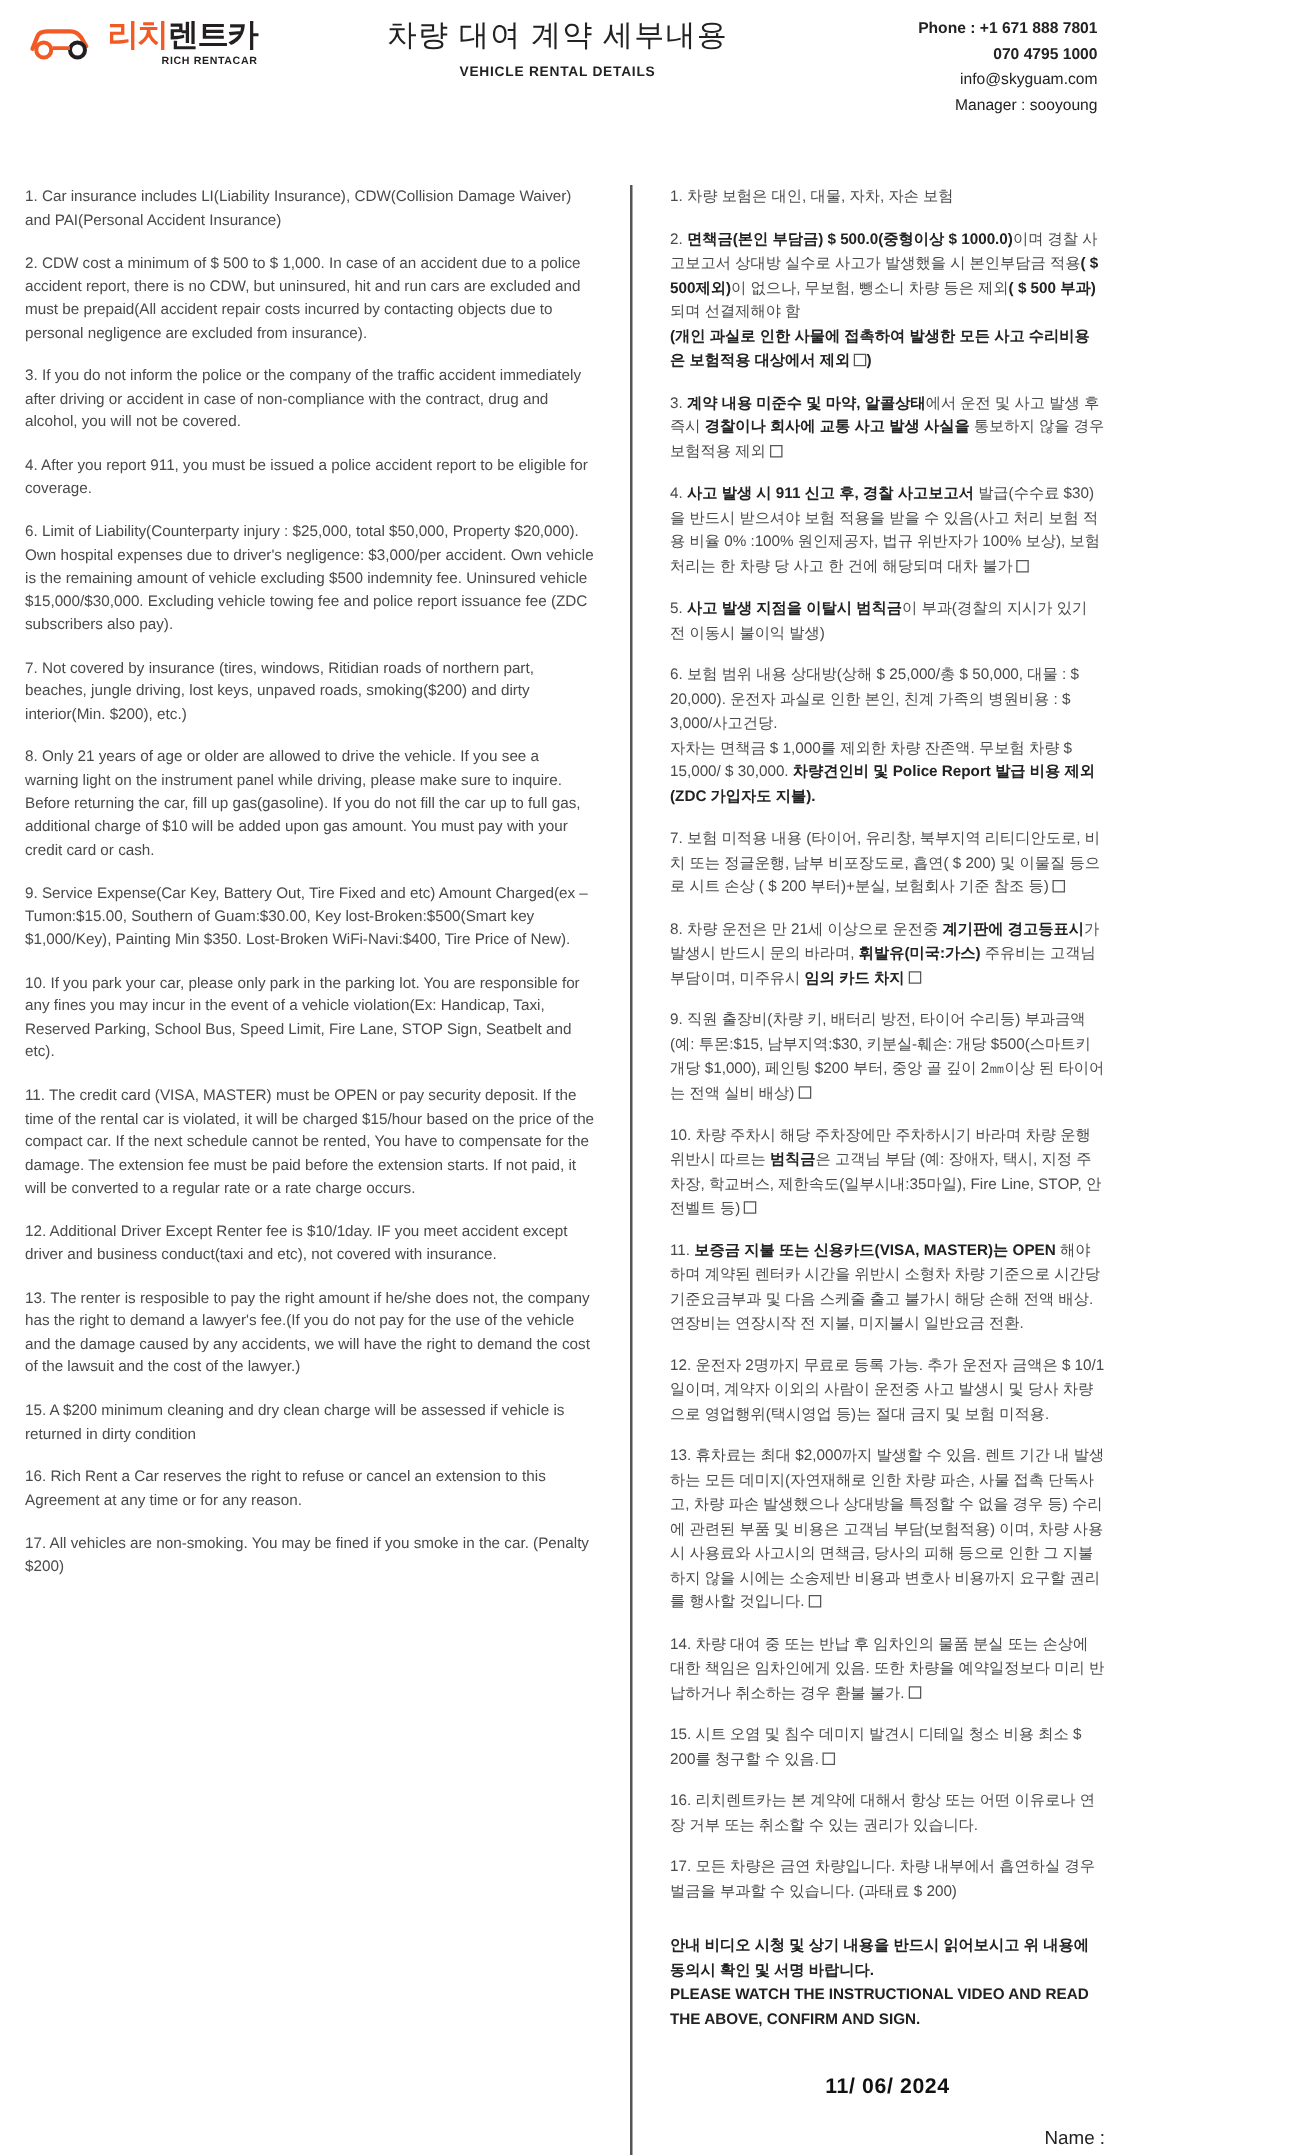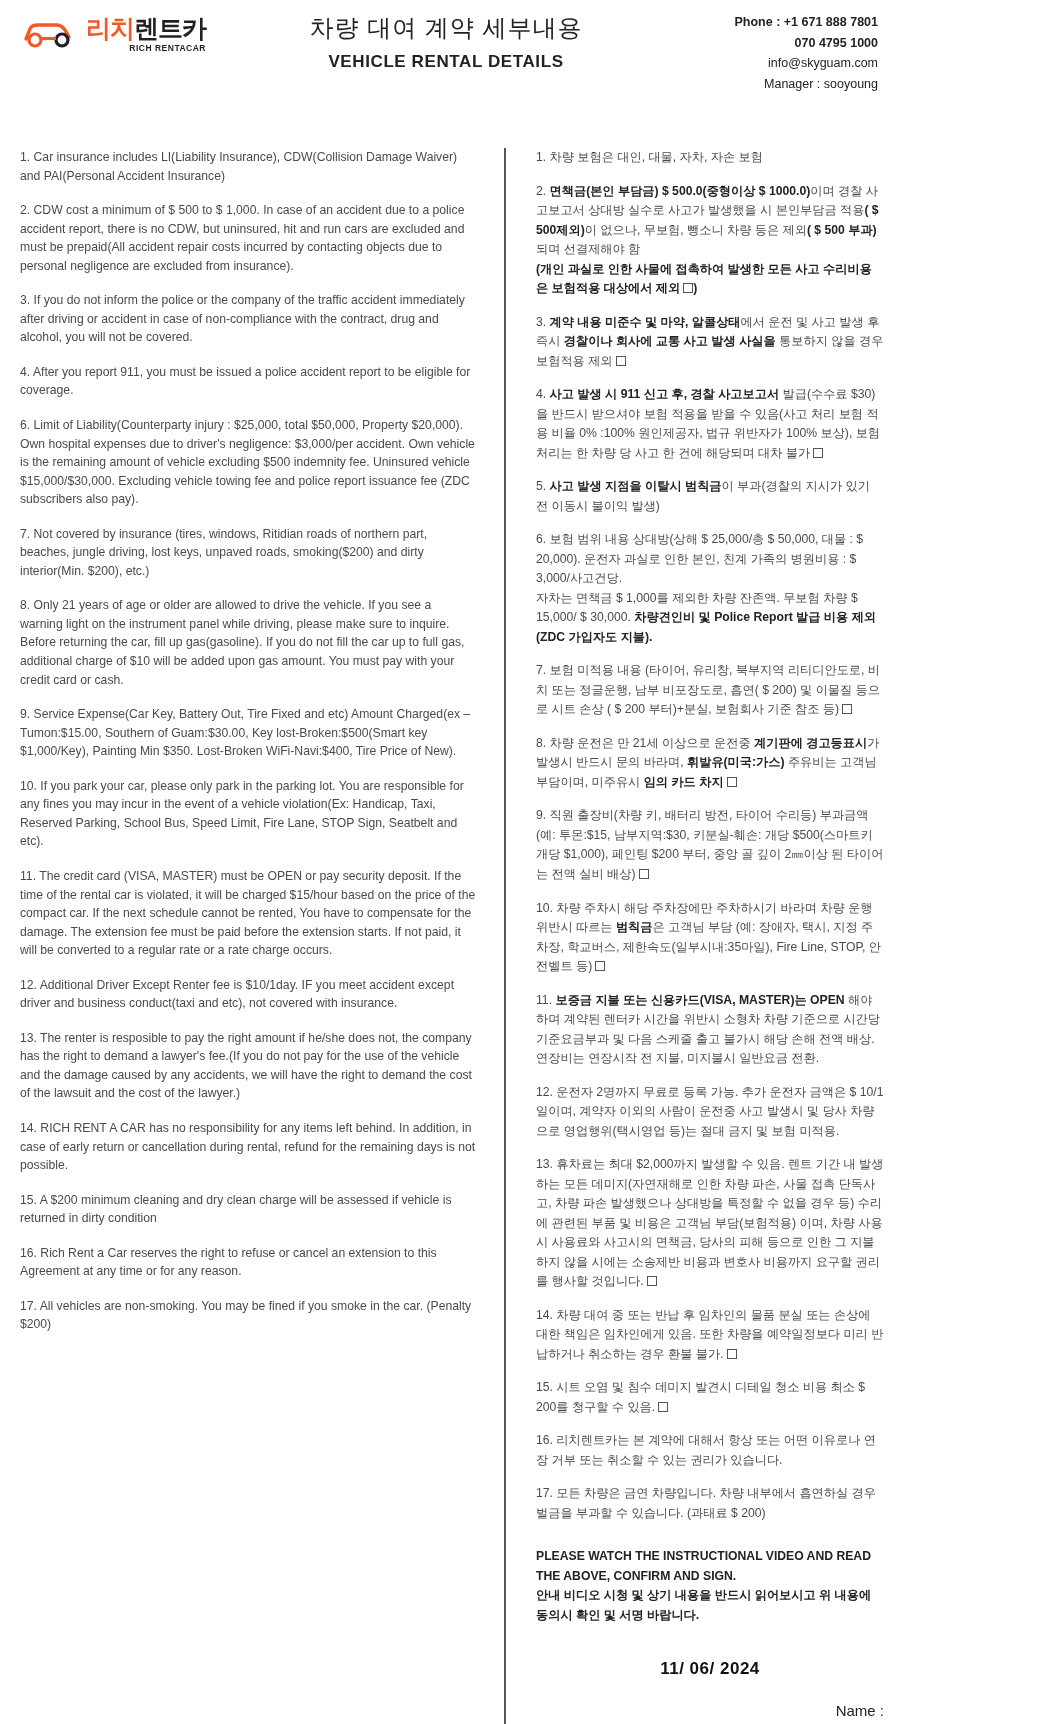--- a/index.html
+++ b/index.html
@@ -65,21 +65,21 @@
     text-align: center;
     padding-top: 2px;
   }
   .title-ko {
     font-size: 24px;
     color: #222;
     letter-spacing: 1px;
     margin-bottom: 8px;
   }
   .title-en {
-    font-size: 17px;
+    font-size: 11px;
     font-weight: bold;
     color: #222;
     letter-spacing: 0.6px;
   }
   .contact-block {
     width: 238px;
     text-align: right;
     font-size: 12.5px;
     line-height: 1.65;
     color: #222;
@@ -237,21 +237,20 @@
         <p>3. If you do not inform the police or the company of the traffic accident immediately after driving or accident in case of non-compliance with the contract, drug and alcohol, you will not be covered.</p>
         <p>4. After you report 911, you must be issued a police accident report to be eligible for coverage.</p>
         <p>6. Limit of Liability(Counterparty injury : $25,000, total $50,000, Property $20,000). Own hospital expenses due to driver's negligence: $3,000/per accident. Own vehicle is the remaining amount of vehicle excluding $500 indemnity fee. Uninsured vehicle $15,000/$30,000. Excluding vehicle towing fee and police report issuance fee (ZDC subscribers also pay).</p>
         <p>7. Not covered by insurance (tires, windows, Ritidian roads of northern part, beaches, jungle driving, lost keys, unpaved roads, smoking($200) and dirty interior(Min. $200), etc.)</p>
         <p>8. Only 21 years of age or older are allowed to drive the vehicle. If you see a warning light on the instrument panel while driving, please make sure to inquire. Before returning the car, fill up gas(gasoline). If you do not fill the car up to full gas, additional charge of $10 will be added upon gas amount. You must pay with your credit card or cash.</p>
         <p>9. Service Expense(Car Key, Battery Out, Tire Fixed and etc) Amount Charged(ex –Tumon:$15.00, Southern of Guam:$30.00, Key lost-Broken:$500(Smart key $1,000/Key), Painting Min $350. Lost-Broken WiFi-Navi:$400, Tire Price of New).</p>
         <p>10. If you park your car, please only park in the parking lot. You are responsible for any fines you may incur in the event of a vehicle violation(Ex: Handicap, Taxi, Reserved Parking, School Bus, Speed Limit, Fire Lane, STOP Sign, Seatbelt and etc).</p>
         <p>11. The credit card (VISA, MASTER) must be OPEN or pay security deposit. If the time of the rental car is violated, it will be charged $15/hour based on the price of the compact car. If the next schedule cannot be rented, You have to compensate for the damage. The extension fee must be paid before the extension starts. If not paid, it will be converted to a regular rate or a rate charge occurs.</p>
         <p>12. Additional Driver Except Renter fee is $10/1day. IF you meet accident except driver and business conduct(taxi and etc), not covered with insurance.</p>
         <p>13. The renter is resposible to pay the right amount if he/she does not, the company has the right to demand a lawyer's fee.(If you do not pay for the use of the vehicle and the damage caused by any accidents, we will have the right to demand the cost of the lawsuit and the cost of the lawyer.)</p>
-        <p>14. RICH RENT A CAR has no responsibility for any items left behind. In addition, in case of early return or cancellation during rental, refund for the remaining days is not possible.</p>
         <p>15. A $200 minimum cleaning and dry clean charge will be assessed if vehicle is returned in dirty condition</p>
         <p>16. Rich Rent a Car reserves the right to refuse or cancel an extension to this Agreement at any time or for any reason.</p>
         <p>17. All vehicles are non-smoking. You may be fined if you smoke in the car. (Penalty $200)</p>
       </div>
 
     <div class="divider"></div>
 
     <div class="col-right">
       <div id="right-col">
           <p>1. 차량 보험은 대인, 대물, 자차, 자손 보험</p>
@@ -267,22 +266,22 @@
           <p>11. <span class="b">보증금 지불 또는 신용카드(VISA, MASTER)는 OPEN</span> 해야 하며 계약된 렌터카 시간을 위반시 소형차 차량 기준으로 시간당 기준요금부과 및 다음 스케줄 출고 불가시 해당 손해 전액 배상. 연장비는 연장시작 전 지불, 미지불시 일반요금 전환.</p>
           <p>12. 운전자 2명까지 무료로 등록 가능. 추가 운전자 금액은 $ 10/1일이며, 계약자 이외의 사람이 운전중 사고 발생시 및 당사 차량으로 영업행위(택시영업 등)는 절대 금지 및 보험 미적용.</p>
           <p>13. 휴차료는 최대 $2,000까지 발생할 수 있음. 렌트 기간 내 발생하는 모든 데미지(자연재해로 인한 차량 파손, 사물 접촉 단독사고, 차량 파손 발생했으나 상대방을 특정할 수 없을 경우 등) 수리에 관련된 부품 및 비용은 고객님 부담(보험적용) 이며, 차량 사용시 사용료와 사고시의 면책금, 당사의 피해 등으로 인한 그 지불하지 않을 시에는 소송제반 비용과 변호사 비용까지 요구할 권리를 행사할 것입니다.<span class="ck"></span></p>
           <p>14. 차량 대여 중 또는 반납 후 임차인의 물품 분실 또는 손상에 대한 책임은 임차인에게 있음. 또한 차량을 예약일정보다 미리 반납하거나 취소하는 경우 환불 불가.<span class="ck"></span></p>
           <p>15. 시트 오염 및 침수 데미지 발견시 디테일 청소 비용 최소 $ 200를 청구할 수 있음.<span class="ck"></span></p>
           <p>16. 리치렌트카는 본 계약에 대해서 항상 또는 어떤 이유로나 연장 거부 또는 취소할 수 있는 권리가 있습니다.</p>
           <p>17. 모든 차량은 금연 차량입니다. 차량 내부에서 흡연하실 경우 벌금을 부과할 수 있습니다. (과태료 $ 200)</p>
         </div>
 
       <div class="sign-note">
+        <div>안내 비디오 시청 및 상기 내용을 반드시 읽어보시고 위 내용에 동의시 확인 및 서명 바랍니다.</div>
         <div>PLEASE WATCH THE INSTRUCTIONAL VIDEO AND READ THE ABOVE, CONFIRM AND SIGN.</div>
-        <div>안내 비디오 시청 및 상기 내용을 반드시 읽어보시고 위 내용에 동의시 확인 및 서명 바랍니다.</div>
       </div>
 
       <div class="date-line">11/ 06/ 2024</div>
 
       <div class="sig-row">
         <span class="sig-label">Name :</span>
         <span class="sig-name">박철균</span>
         <span class="sig-label2">Signature :</span>
         <span class="sig-box">
           <svg width="150" height="58" viewBox="0 0 150 58">

